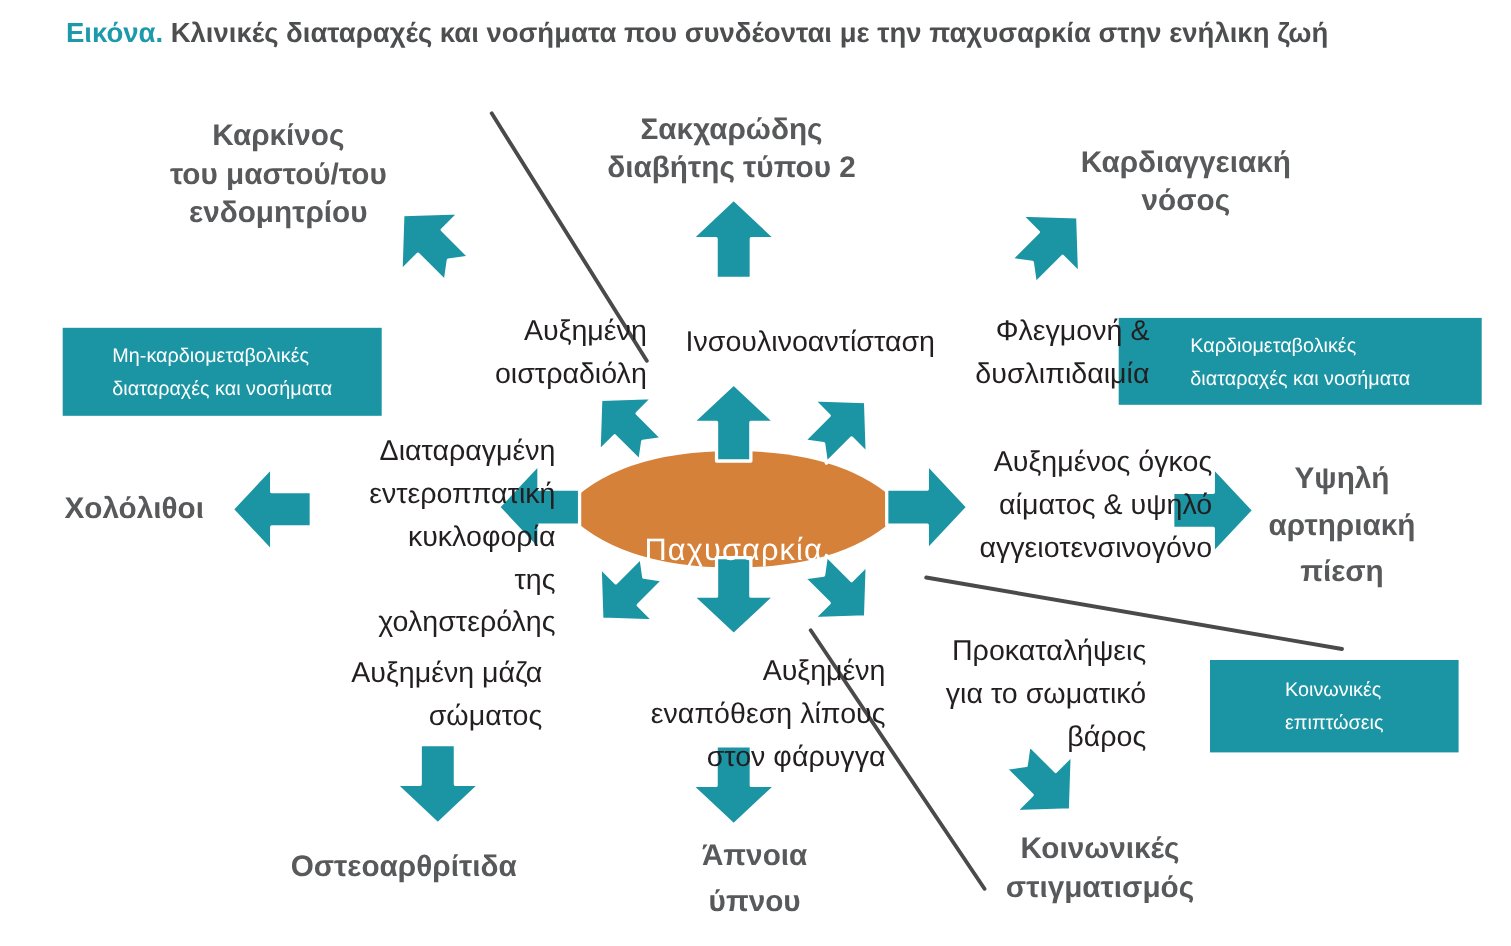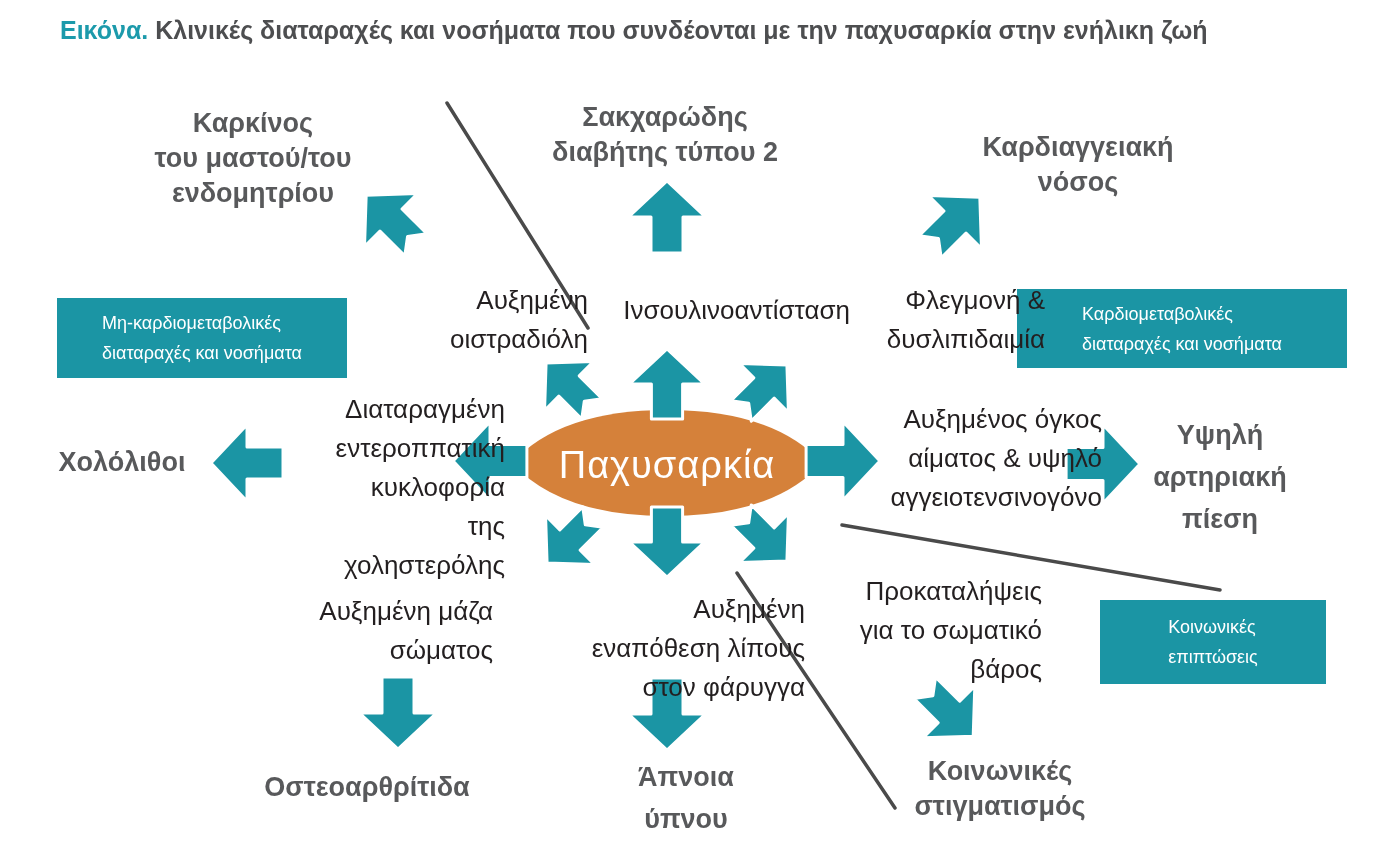--- a/index.html
+++ b/index.html
@@ -21,21 +21,21 @@
   .lens { fill:var(--orange,#D5813A); stroke:none; }
   
   .arr {
     position:absolute; z-index:2; overflow:visible;
     fill:var(--teal,#1B95A4); stroke:#ffffff; stroke-width:3px; stroke-linejoin:round;
   }
   
   .lbl { position:absolute; z-index:3; text-align:center; white-space:pre-line; }
   .center-label {
     position:absolute; z-index:3; text-align:center;
-    color:#ffffff; font-size:38px; font-weight:400; letter-spacing:1px;
+    color:#ffffff; font-size:28px; font-weight:400; letter-spacing:1px;margin-top:40px;
   }
   .outcome { font-size:27px; line-height:35px; font-weight:700; color:var(--gray,#58595B); }
   .outcome.wide-lh { line-height:42px; }
   .mech { font-size:26px; line-height:39px; font-weight:400; color:var(--dark,#231F20);text-align:right; }
   .cat-box {
     position:absolute; z-index:3; background:var(--teal,#1B95A4); color:#ffffff;
     font-size:18px; line-height:30px; text-align:left; white-space:pre-line;
     display:flex; align-items:center; justify-content:center;
   }
 </style>

